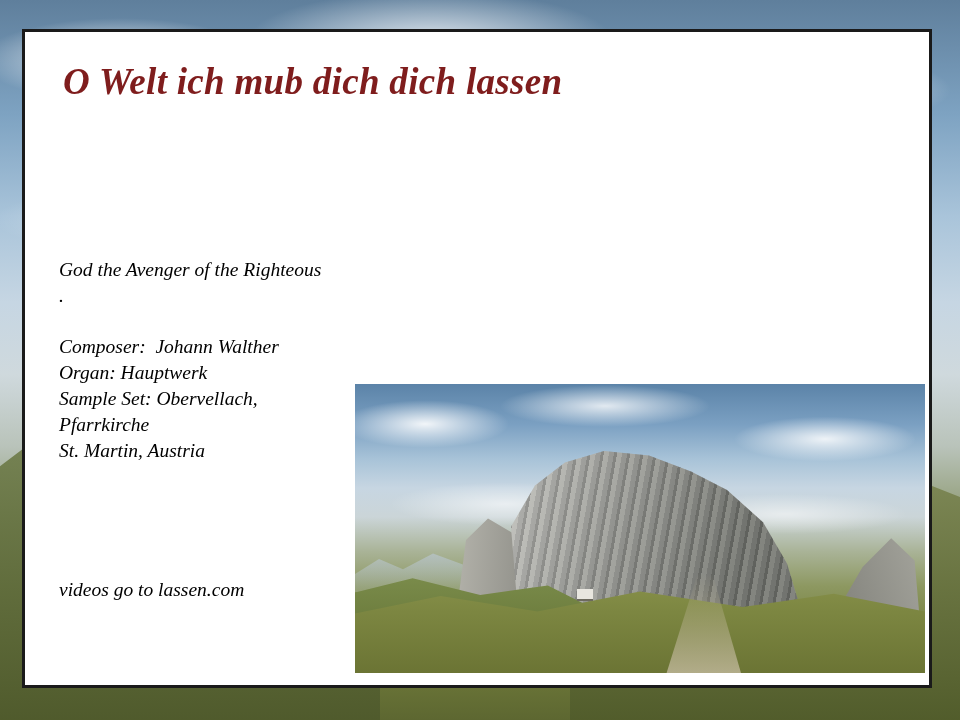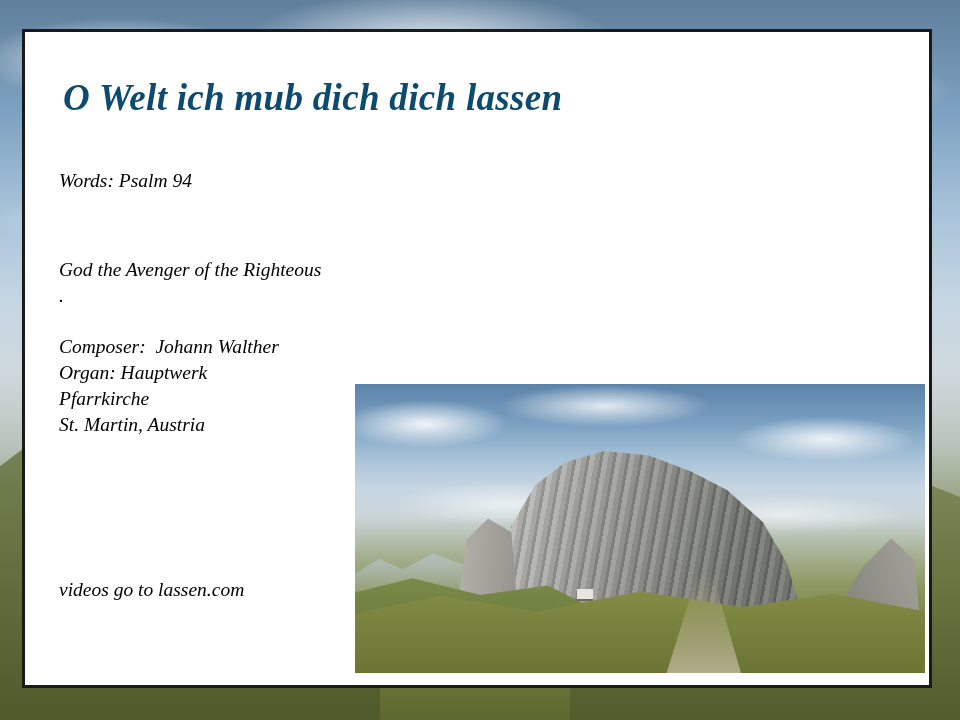--- a/index.html
+++ b/index.html
@@ -81,25 +81,25 @@
     width: 910px;
     height: 659px;
     background: #ffffff;
     border: 3px solid #1a1a1a;
     box-sizing: border-box;
   }
 
   .title {
     position: absolute;
     left: 38px;
-    top: 44px;
+    top: 28px;
     font-size: 37px;
     font-weight: bold;
     font-style: italic;
-    color: #0c4a6e;
+    color: #7f1d1d;
     letter-spacing: .3px;
     white-space: nowrap;
   }
 
   .text-block {
     position: absolute;
     left: 34px;
     font-style: italic;
     font-size: 19.5px;
     line-height: 26px;
@@ -217,30 +217,30 @@
     <div class="bg-ridge"></div>
     <div class="bg-hill-left"></div>
     <div class="bg-hill-right"></div>
   </div>
 
   <div class="card">
 
     <div class="title">O Welt ich mub dich dich lassen</div>
 
     <div class="text-block block-words">
-      <div class="text-line">Words: Psalm 94</div>
     </div>
 
     <div class="text-block block-subject">God the Avenger of the Righteous</div>
 
     <div class="text-block block-dot">.</div>
 
     <div class="text-block block-credits">
       <div class="text-line">Composer:  Johann Walther</div>
       <div class="text-line">Organ: Hauptwerk</div>
+      <div class="text-line">Sample Set: Obervellach,</div>
       <div class="text-line">Pfarrkirche</div>
       <div class="text-line">St. Martin, Austria</div>
     </div>
 
     <div class="text-block block-footer">
       <div class="text-line">videos go to lassen.com</div>
     </div>
 
     <div class="photo">
       <div class="photo-clouds"></div>

